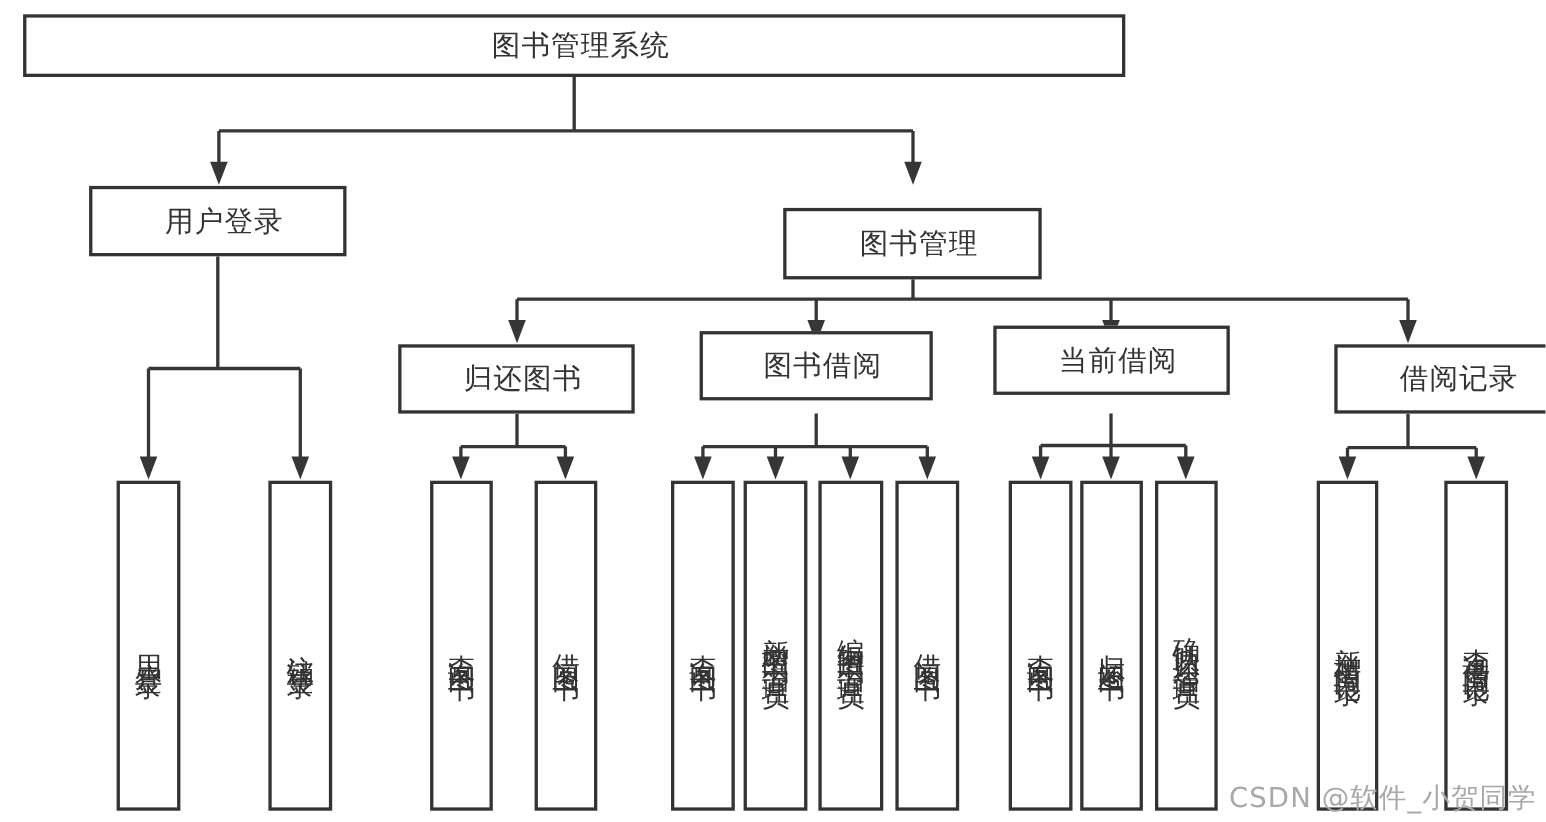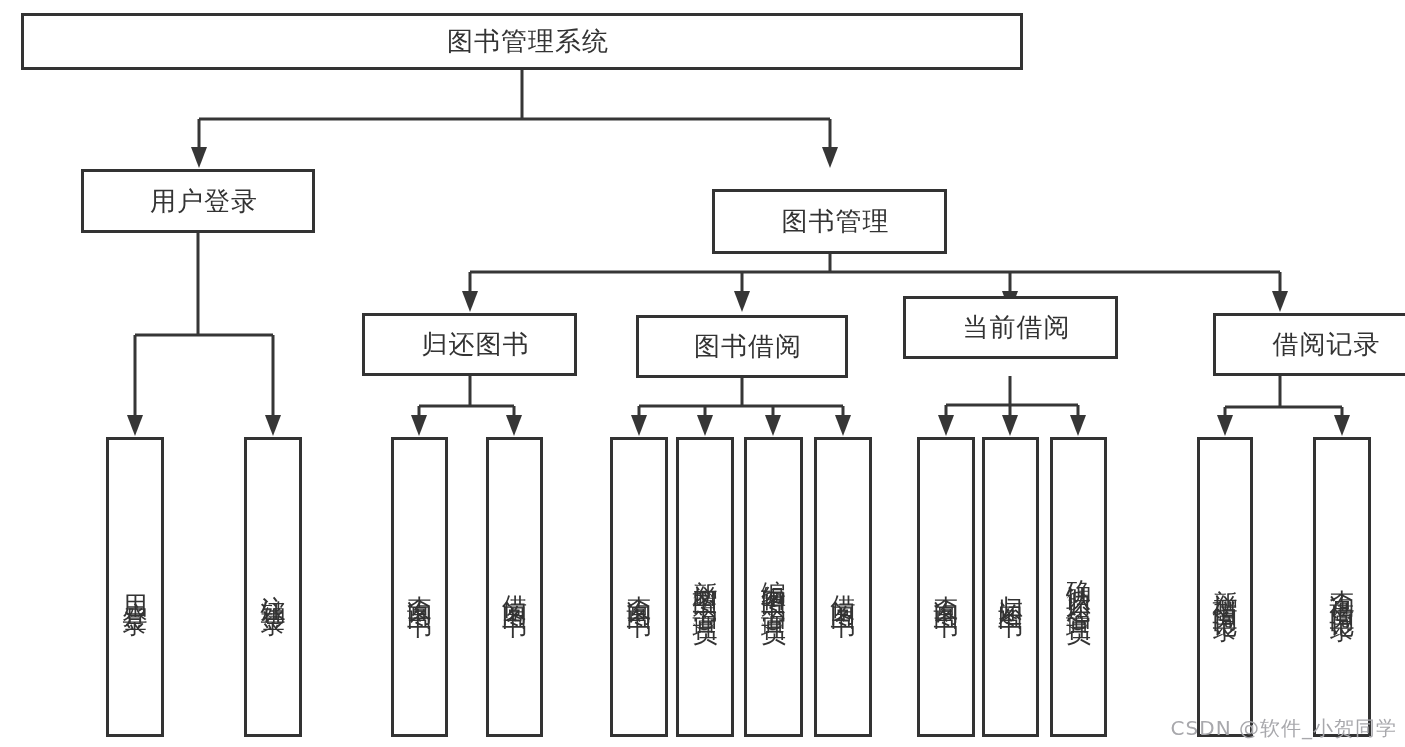--- a/index.html
+++ b/index.html
@@ -31,21 +31,21 @@
   }
   .leaf { top:437px; height:300px; }
 
   
   #n-root        { left:21px;   top:13px;  width:1002px; height:57px; }
   
   #n-user-login  { left:81px;   top:169px; width:234px;  height:64px; }
   #n-book-mgmt   { left:712px;  top:169px; width:235px;  height:65px;margin-top:20px; }
   
   #n-l3-0 { left:362px;  top:313px; width:215px; height:63px; }
-  #n-l3-1 { left:636px;  top:315px; width:212px; height:63px; }
+  #n-l3-1 { left:636px;  top:301px; width:212px; height:63px; }
   #n-l3-2 { left:903px;  top:296px; width:215px; height:63px;font-family:Liberation Serif, serif; }
   #n-l3-3 { left:1213px; top:313px; width:215px; height:63px; }
   
   #n-leaf-ul-0 { left:106px;  width:58px; }
   #n-leaf-ul-1 { left:244px;  width:58px; }
   #n-leaf-nb-0 { left:391px;  width:57px; }
   #n-leaf-nb-1 { left:486px;  width:57px; }
   #n-leaf-bb-0 { left:610px;  width:58px; }
   #n-leaf-bb-1 { left:676px;  width:58px; }
   #n-leaf-bb-2 { left:744px;  width:59px; }
@@ -54,21 +54,21 @@
   #n-leaf-cb-1 { left:982px;  width:57px; }
   #n-leaf-cb-2 { left:1050px; width:57px; }
   #n-leaf-br-0 { left:1197px; width:56px; }
   #n-leaf-br-1 { left:1313px; width:58px; }
 
   .watermark {
     position:absolute;
     right:8px;
     bottom:5px;
     color:#a8a8ac;
-    font-size:20px;
+    font-size:25px;
     letter-spacing:1px;
     z-index:10;
     white-space:nowrap;
   }
 </style>
 </head>
 <body>
 
 <svg class="connectors" width="1405" height="747" viewBox="0 0 1405 747">
   <g stroke="#363636" stroke-width="3" fill="none">

